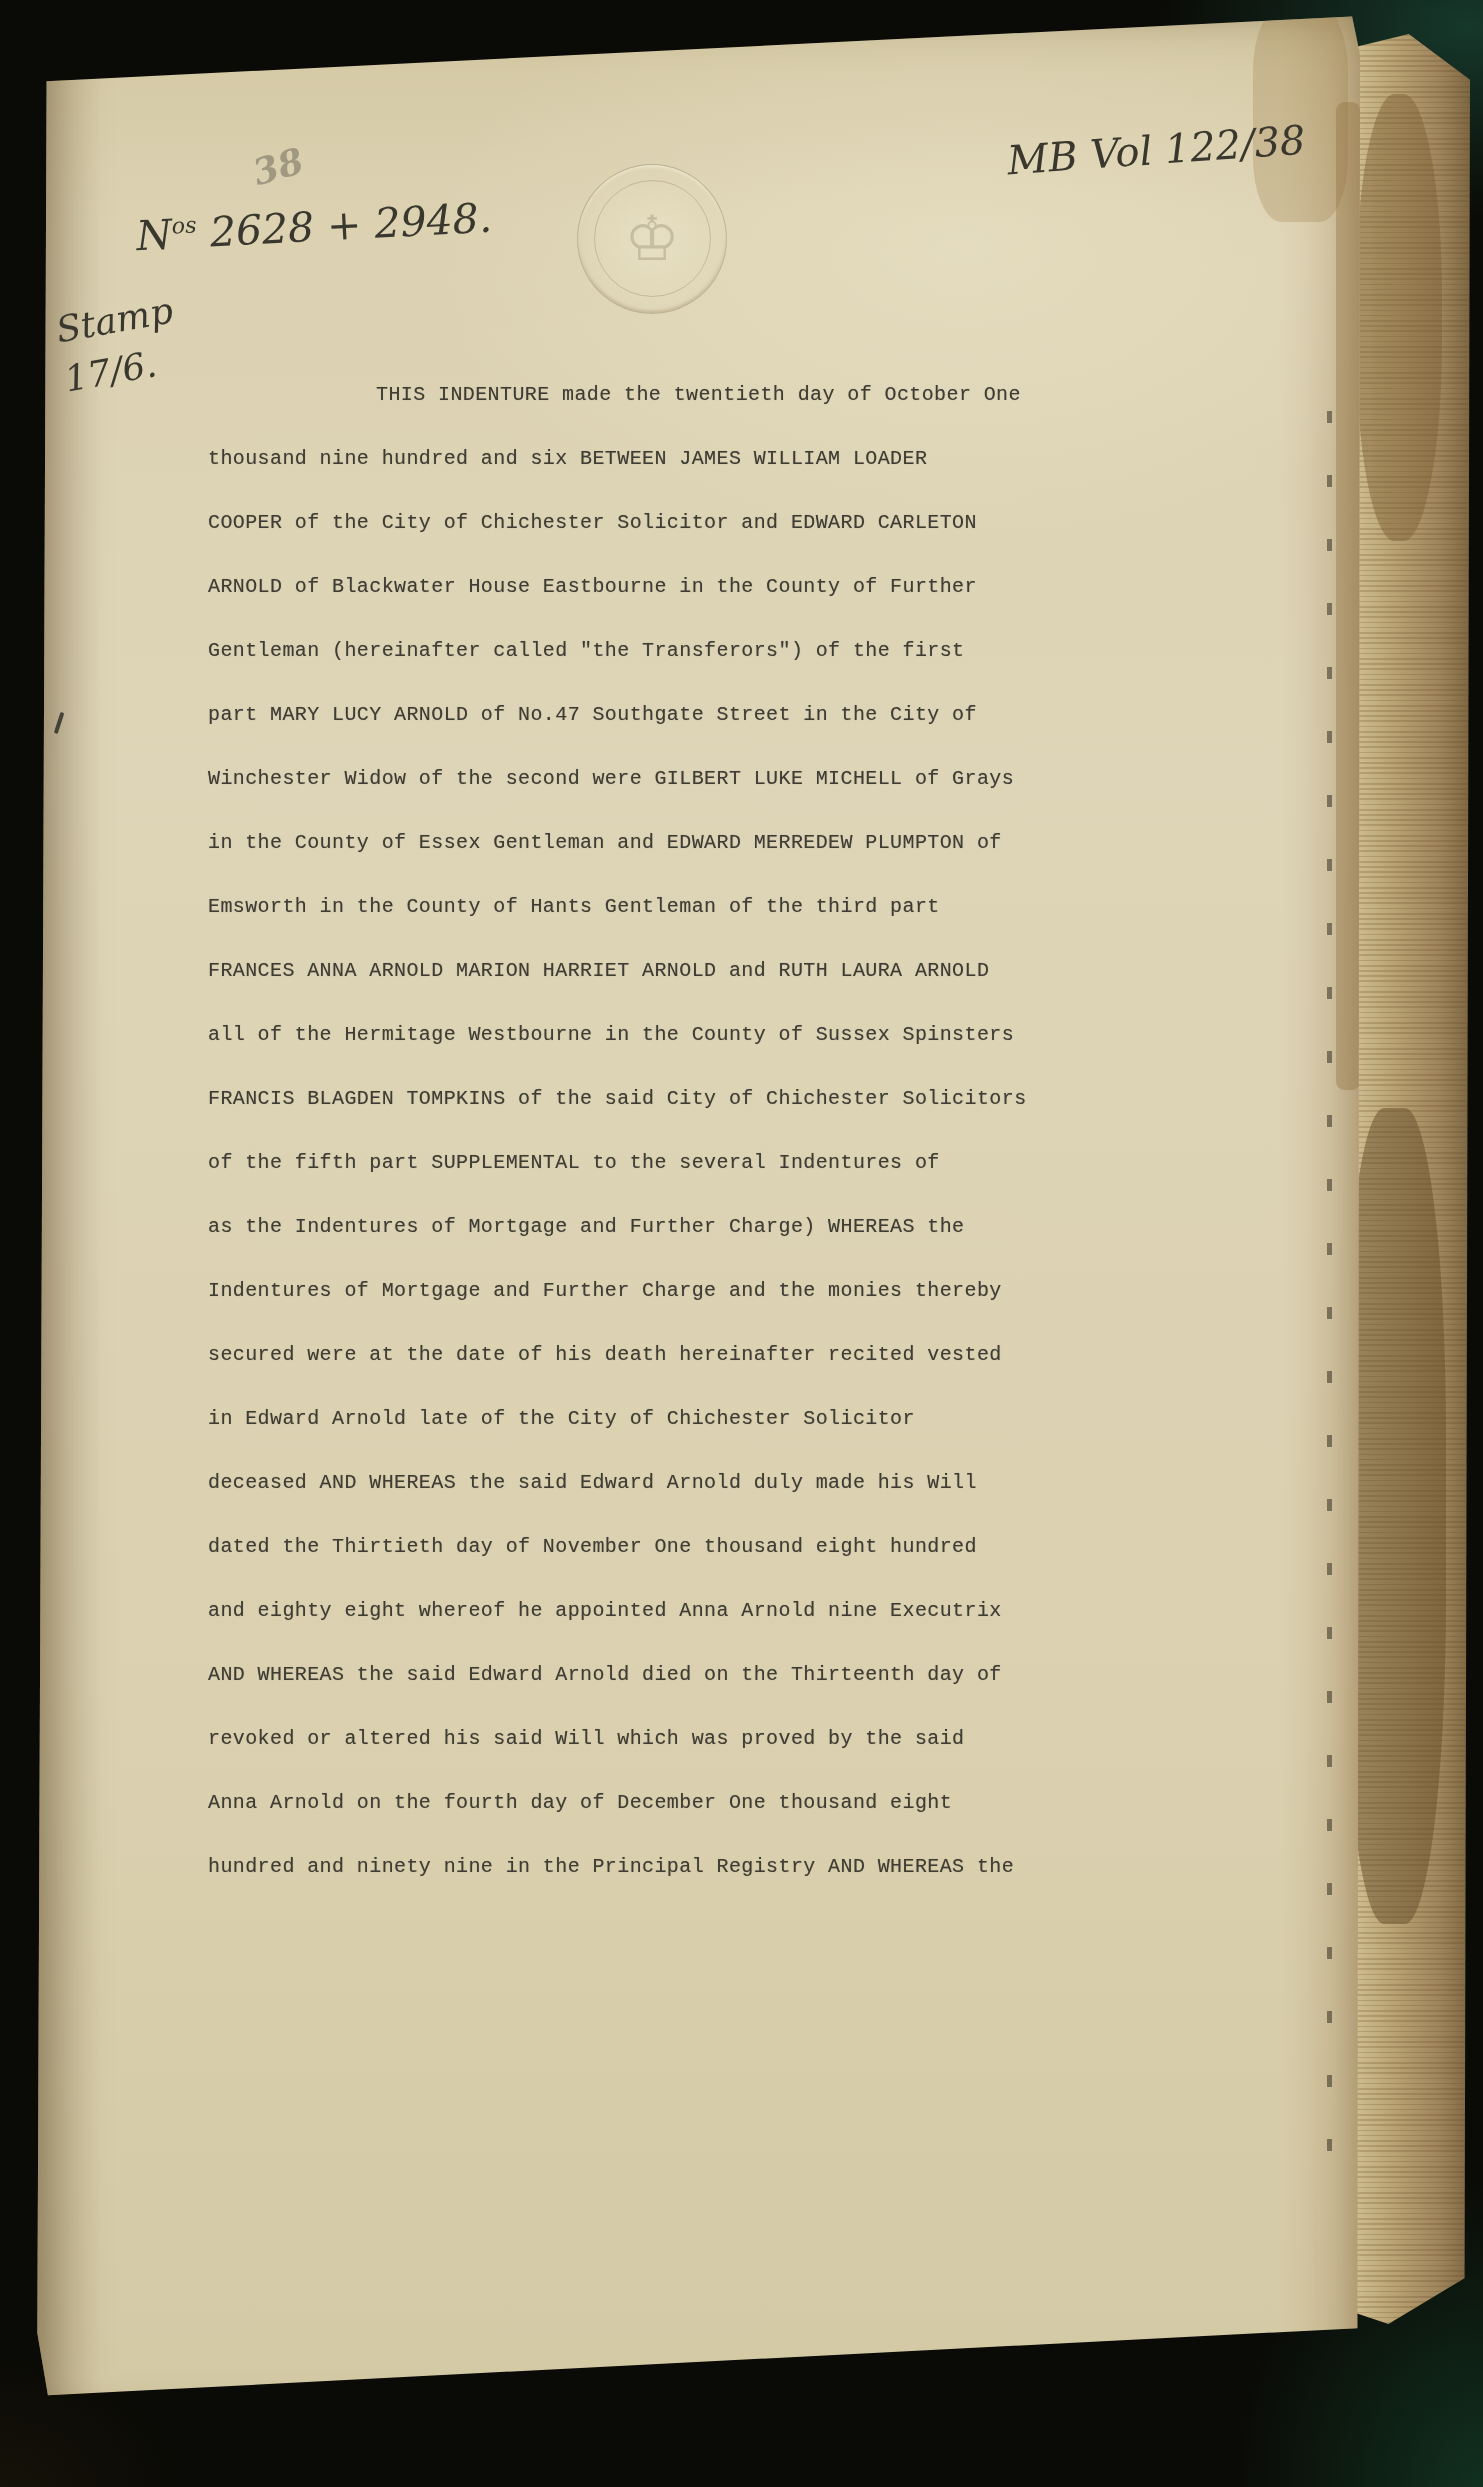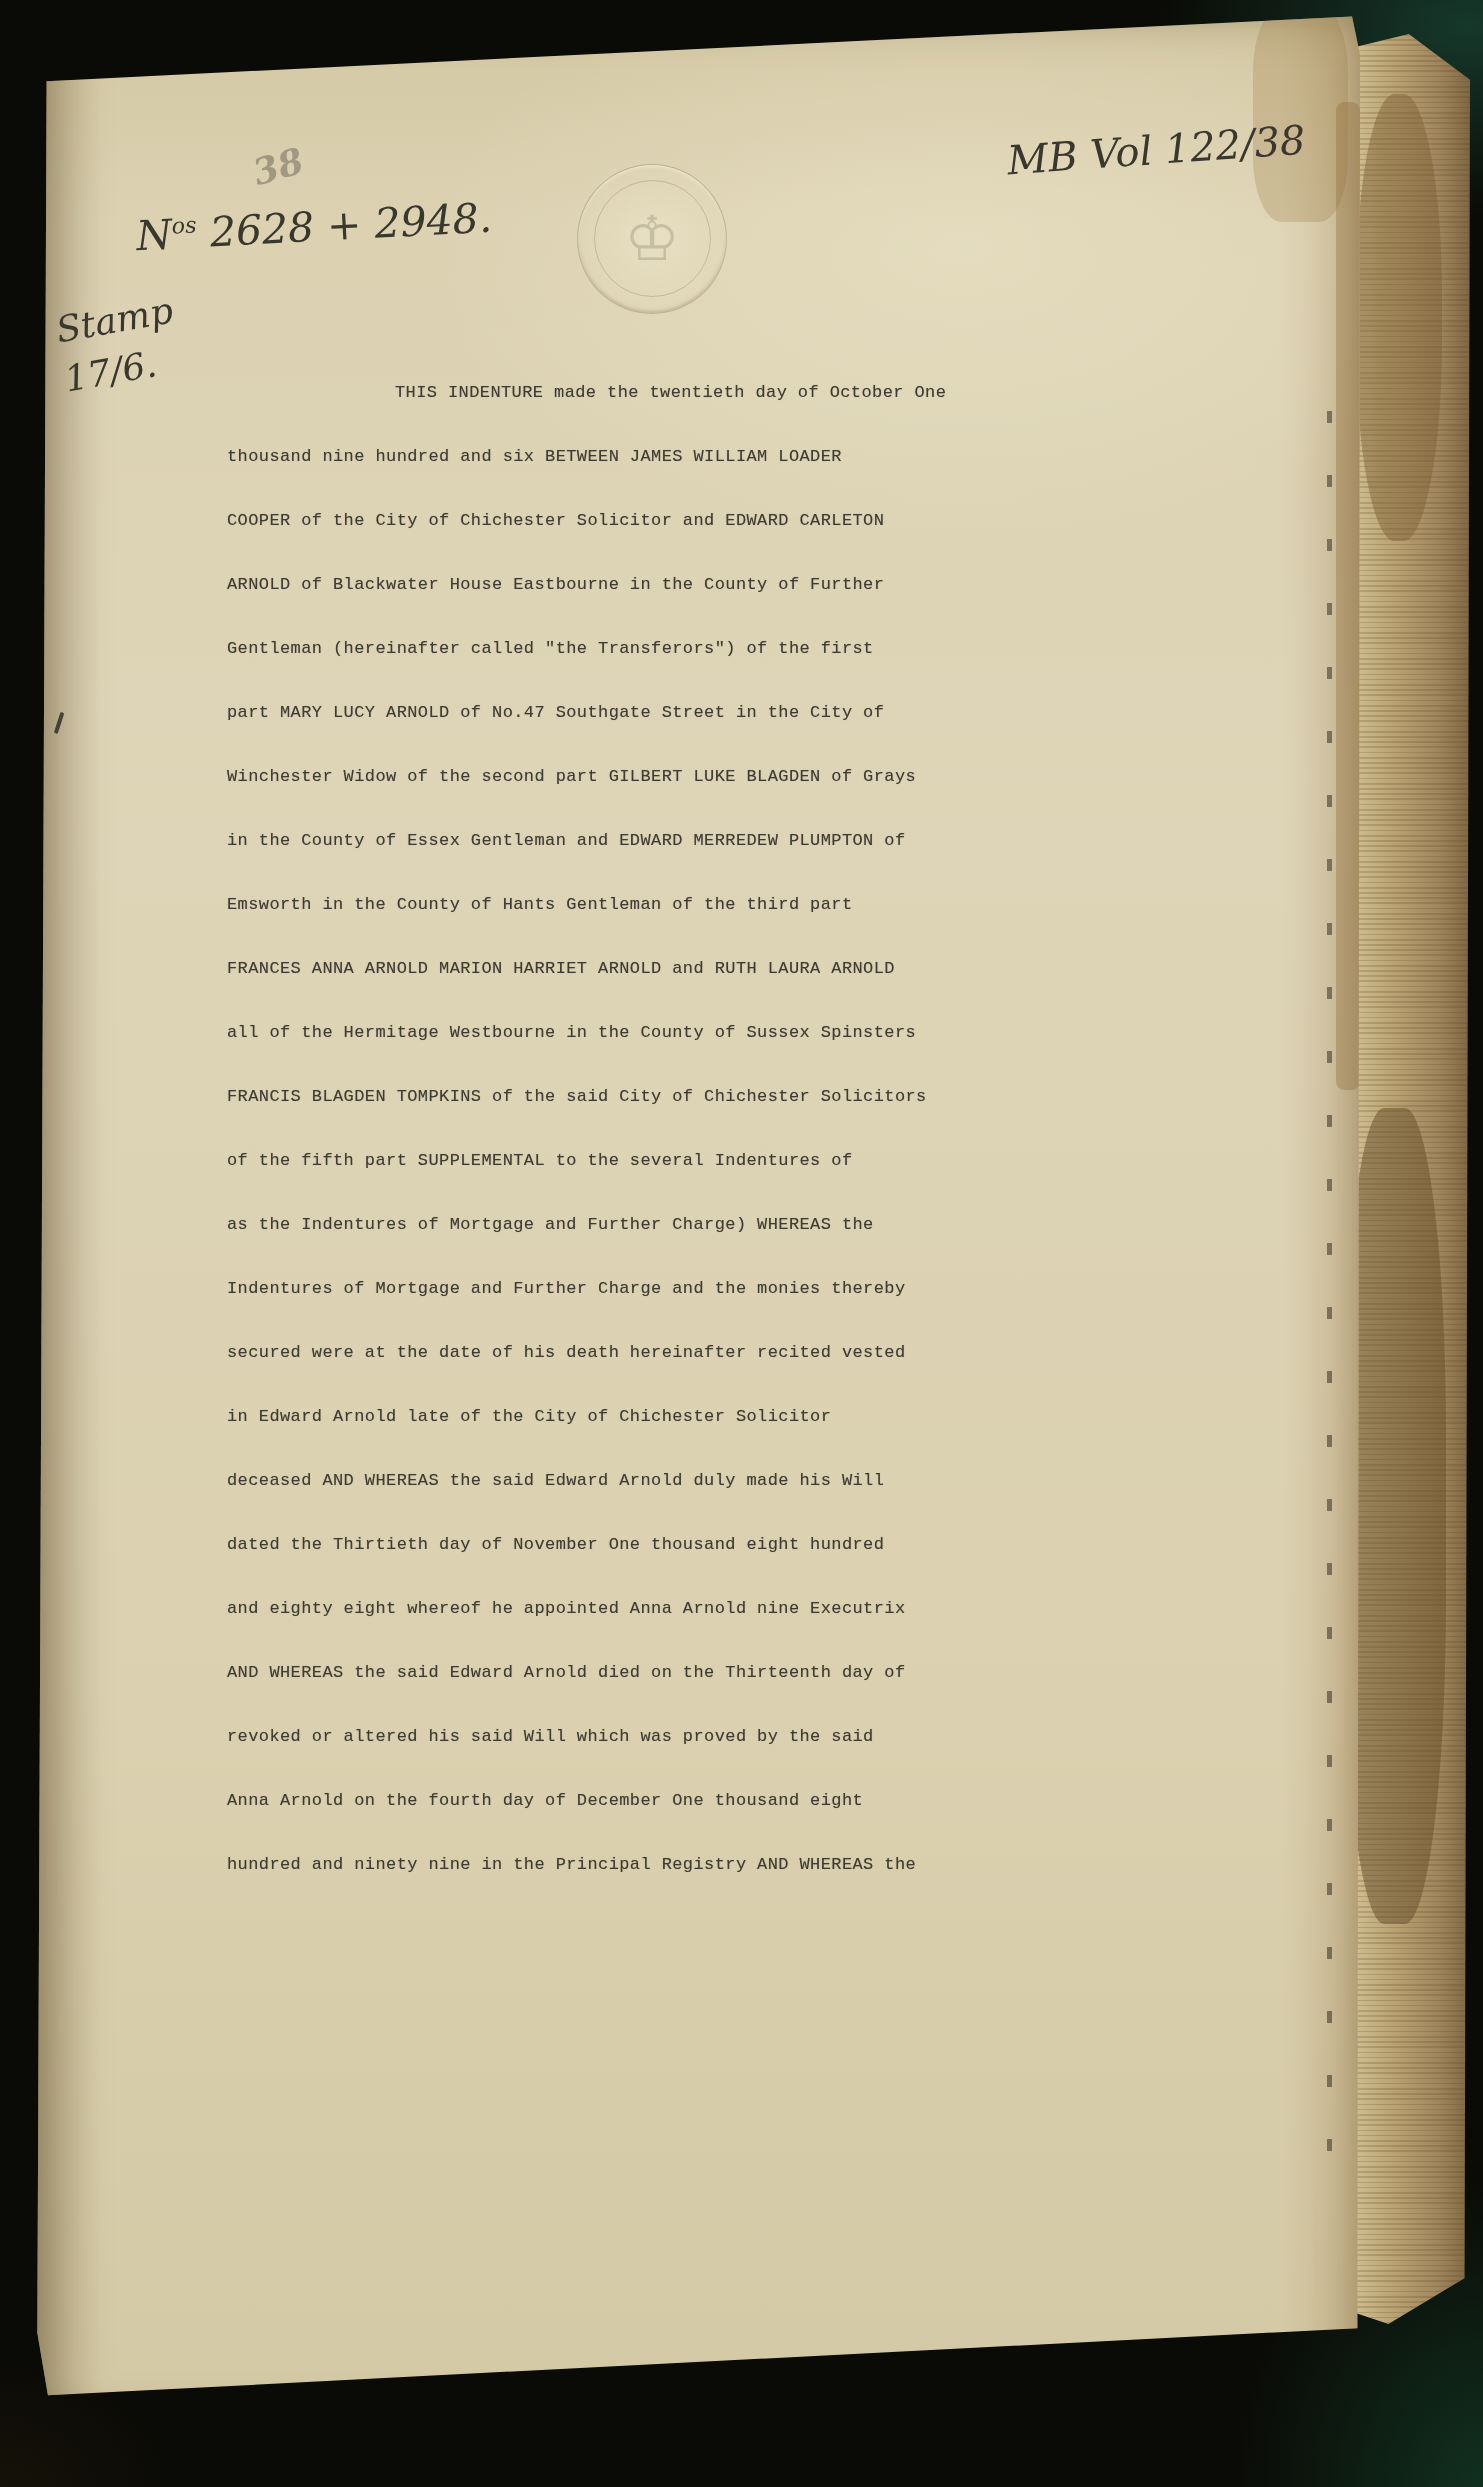--- a/index.html
+++ b/index.html
@@ -92,23 +92,23 @@
     position: absolute; left: 20.6px; top: 705px; width: 4.3px; height: 22.3px;
     background: #45423a; transform: rotate(18deg); border-radius: 1.7px;
   }
   
   .edge-ticks {
     position: absolute; left: 1291px; top: 404px; width: 5.2px; height: 1745px;
     background: repeating-linear-gradient(180deg, rgba(40,35,25,0.5) 0 12px, rgba(0,0,0,0) 12px 64px);
   }
   
   .typed-body {
-    position: absolute; left: 191px; top: 376px; width: 1117px;
+    position: absolute; left: 172px; top: 376px; width: 1117px;
     font-family: "Liberation Mono", "DejaVu Sans Mono", monospace;
-    font-size: 17px; letter-spacing: 0.4px;
+    font-size: 20px; letter-spacing: 0.4px;
     color: #3f3c33;
     text-shadow: 0 0 0.9px rgba(60,55,45,0.4);
   }
   .doc-line { height: 64px; white-space: nowrap; }
   .doc-line:first-child { text-indent: 168px; }
 </style>
 </head>
 <body>
 
 <div class="photo-bg"></div>
@@ -141,21 +141,21 @@
   <div class="margin-tick"></div>
   <div class="edge-ticks"></div>
 
   <div class="typed-body">
       <div class="doc-line">THIS INDENTURE made the twentieth day of October One</div>
       <div class="doc-line">thousand nine hundred and six BETWEEN JAMES WILLIAM LOADER</div>
       <div class="doc-line">COOPER of the City of Chichester Solicitor and EDWARD CARLETON</div>
       <div class="doc-line">ARNOLD of Blackwater House Eastbourne in the County of Further</div>
       <div class="doc-line">Gentleman (hereinafter called "the Transferors") of the first</div>
       <div class="doc-line">part MARY LUCY ARNOLD of No.47 Southgate Street in the City of</div>
-      <div class="doc-line">Winchester Widow of the second part GILBERT LUKE BLAGDEN of Grays</div>
+      <div class="doc-line">Winchester Widow of the second were GILBERT LUKE MICHELL of Grays</div>
       <div class="doc-line">in the County of Essex Gentleman and EDWARD MERREDEW PLUMPTON of</div>
       <div class="doc-line">Emsworth in the County of Hants Gentleman of the third part</div>
       <div class="doc-line">FRANCES ANNA ARNOLD MARION HARRIET ARNOLD and RUTH LAURA ARNOLD</div>
       <div class="doc-line">all of the Hermitage Westbourne in the County of Sussex Spinsters</div>
       <div class="doc-line">FRANCIS BLAGDEN TOMPKINS of the said City of Chichester Solicitors</div>
       <div class="doc-line">of the fifth part SUPPLEMENTAL to the several Indentures of</div>
       <div class="doc-line">as the Indentures of Mortgage and Further Charge) WHEREAS the</div>
       <div class="doc-line">Indentures of Mortgage and Further Charge and the monies thereby</div>
       <div class="doc-line">secured were at the date of his death hereinafter recited vested</div>
       <div class="doc-line">in Edward Arnold late of the City of Chichester Solicitor</div>

